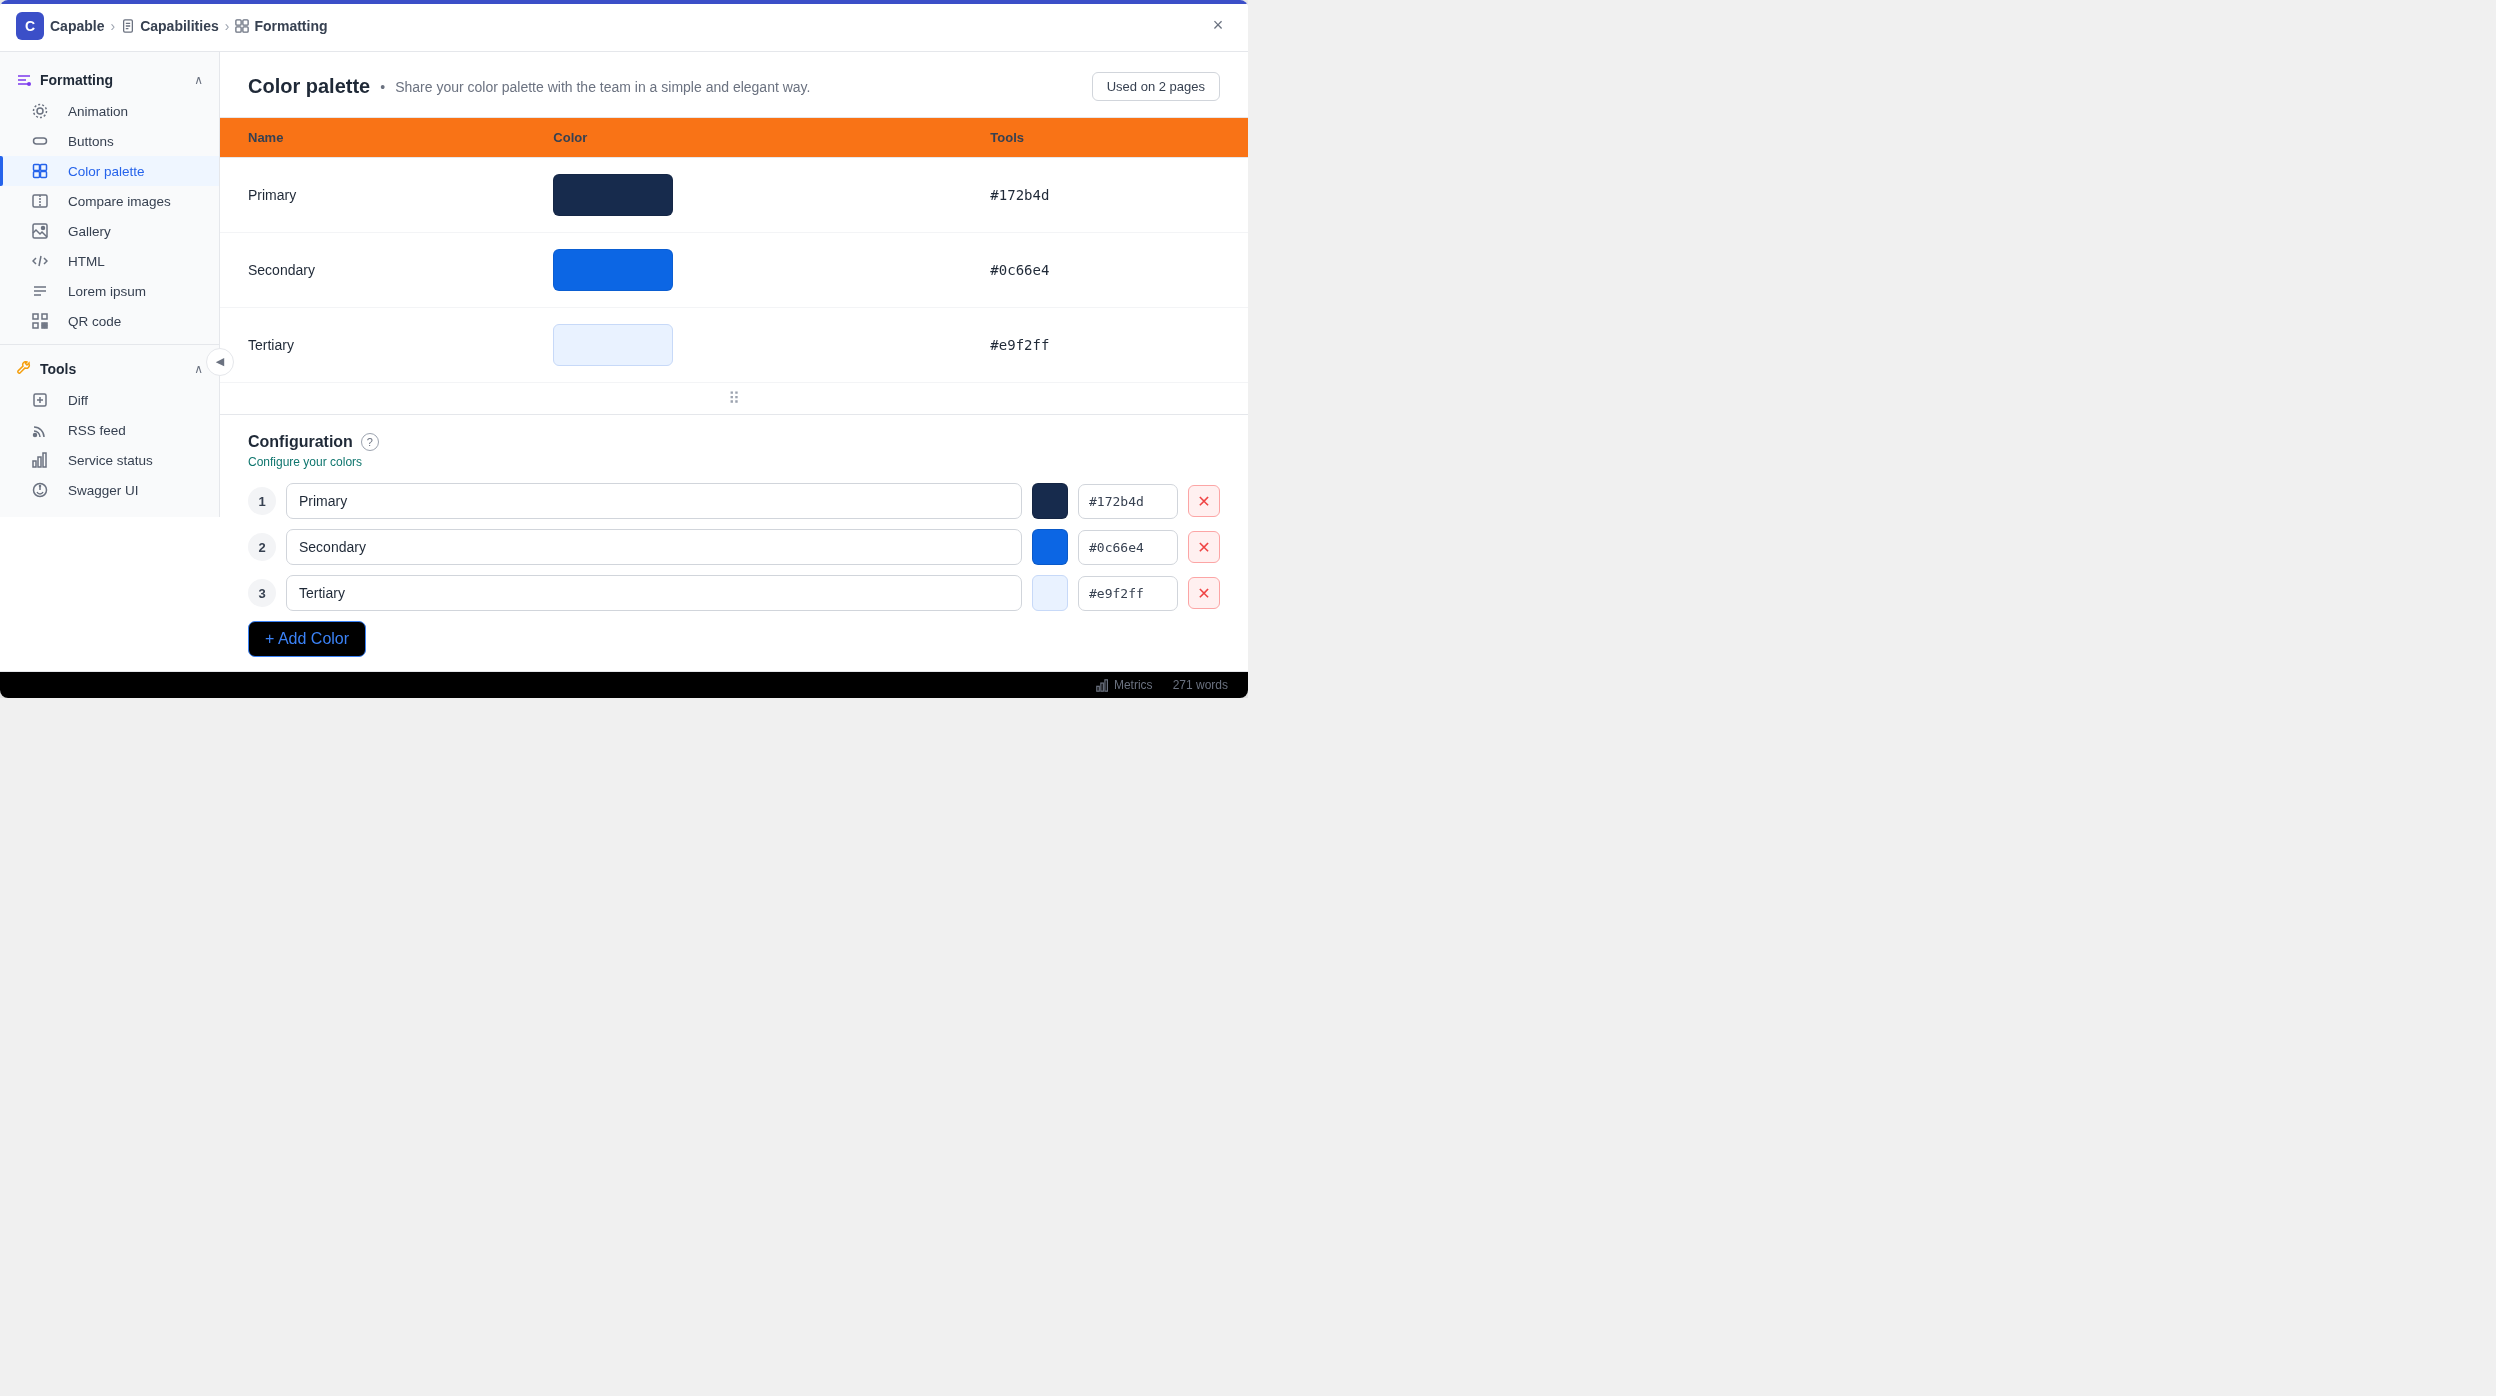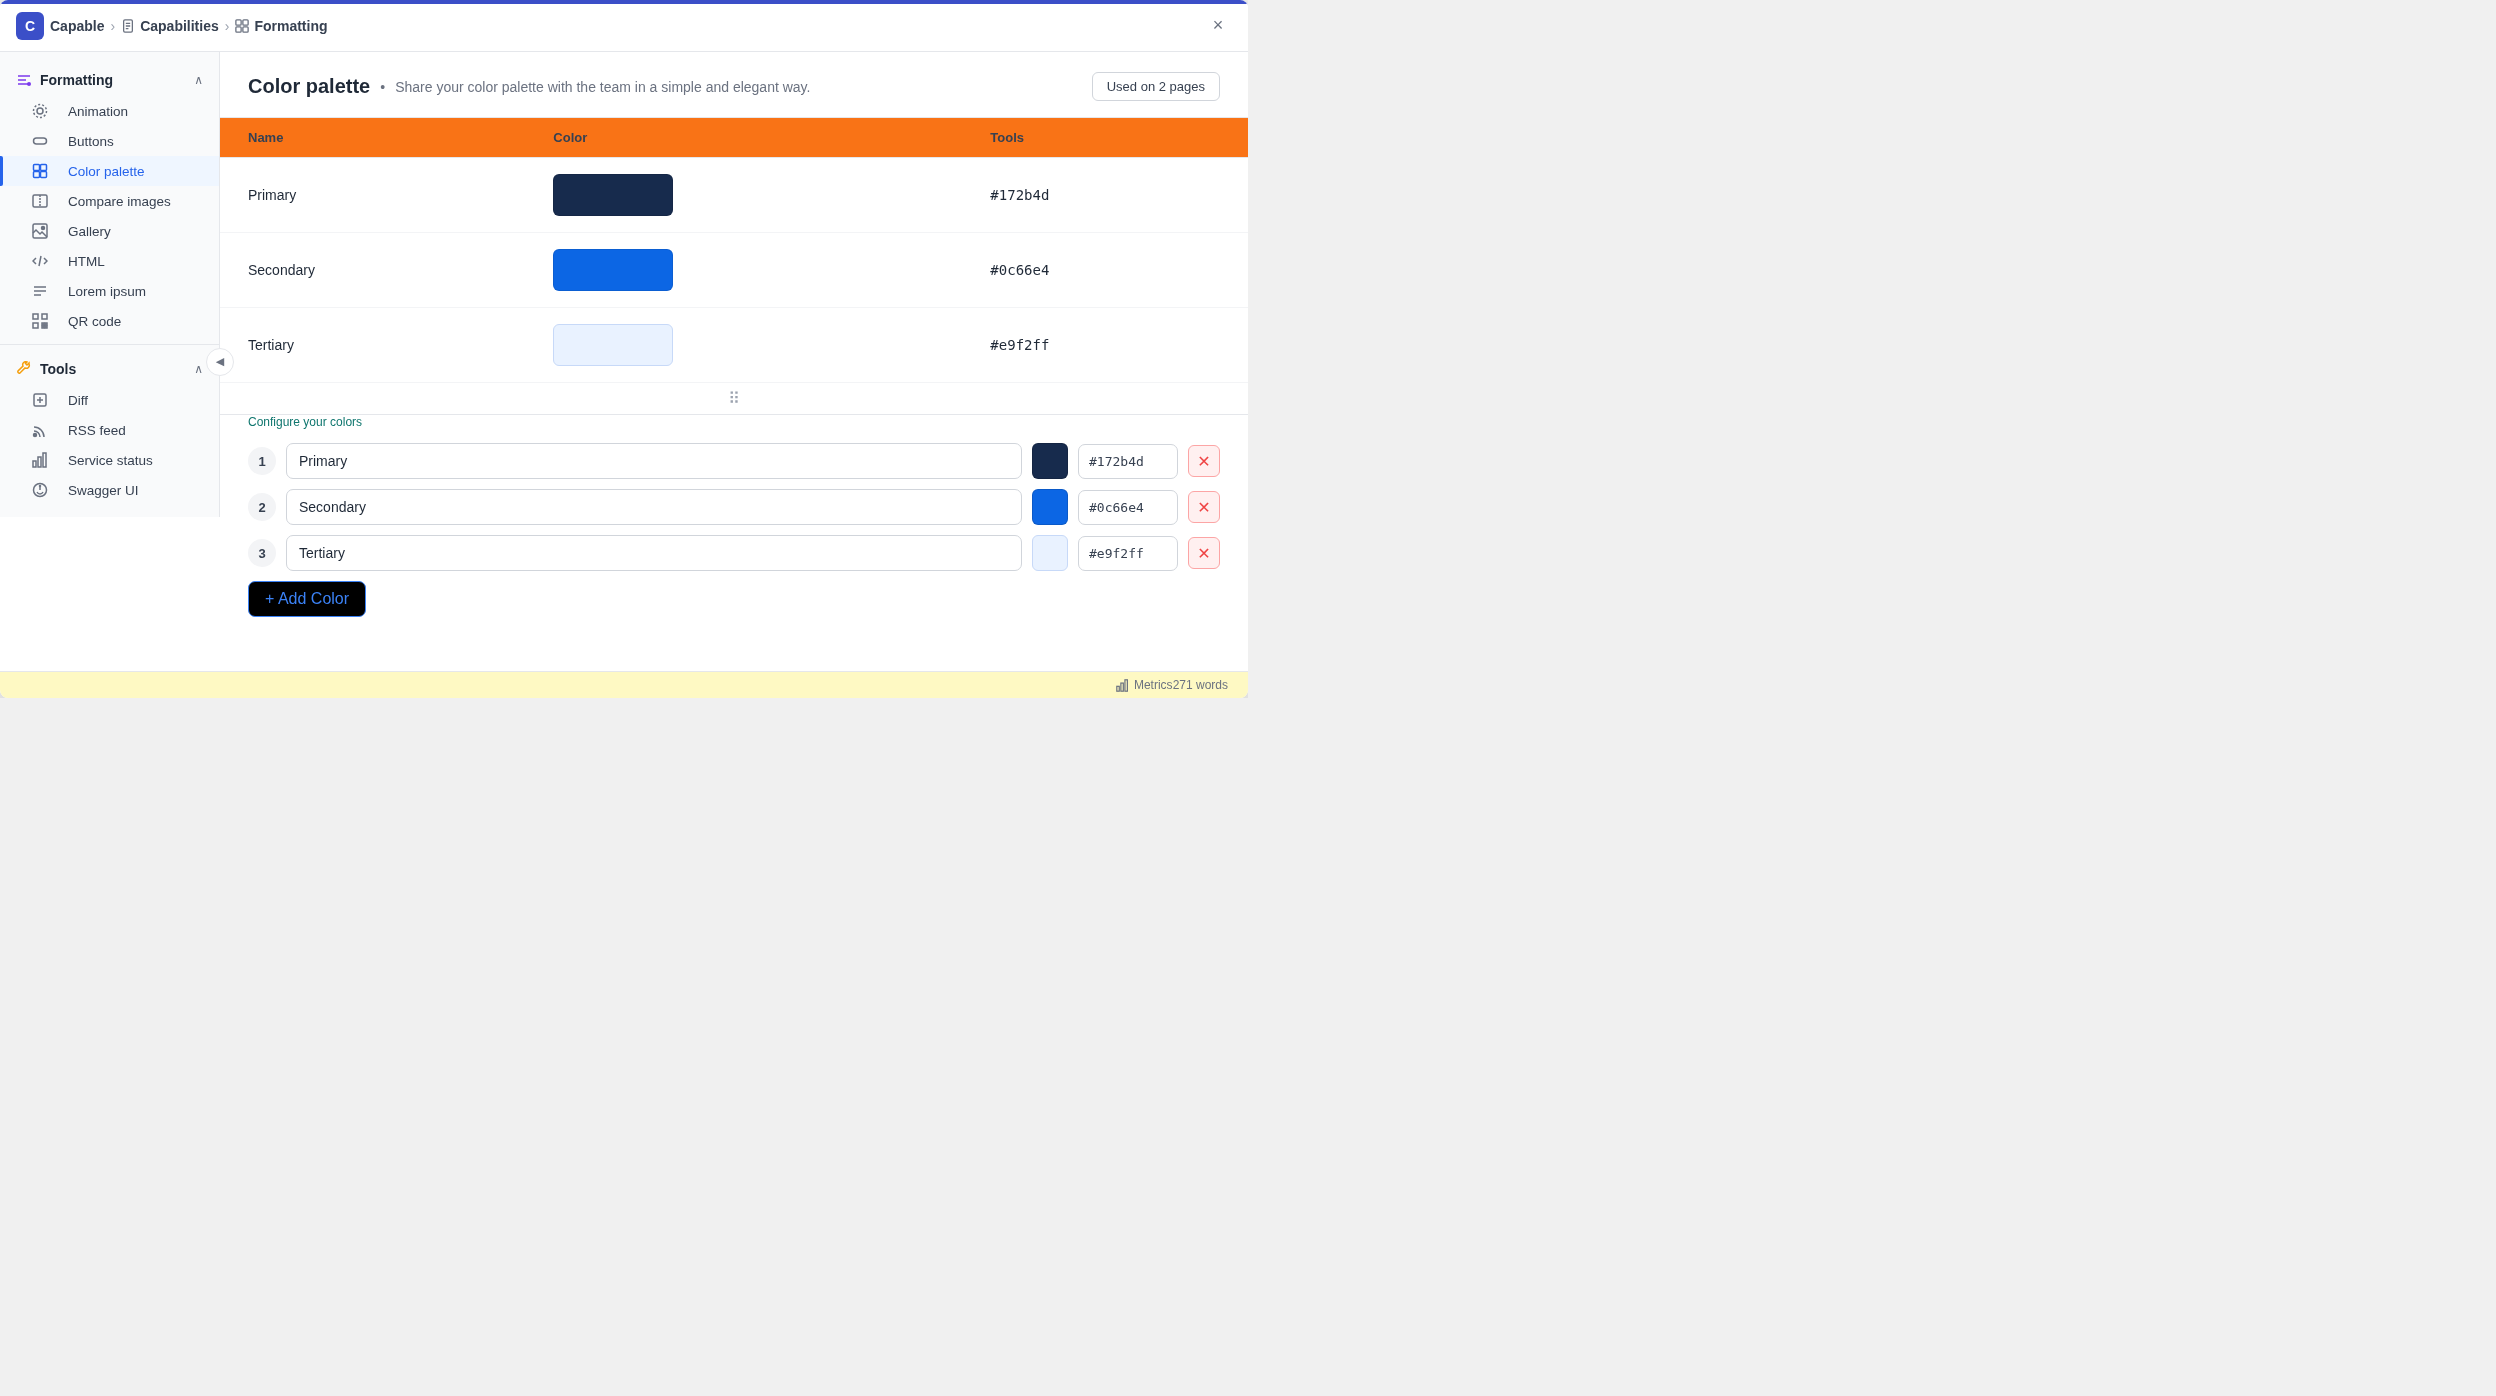--- a/index.html
+++ b/index.html
@@ -316,26 +316,27 @@
       padding: 8px 16px;
       font-size: 16px;
       color: #3b82f6;
       font-weight: 500;
       cursor: pointer;
       margin-top: 6px;
     }
 
     
     .status-bar {
-      background: #fef9c3;
+      background: #000000;
       border-top: 1px solid #e5e7eb;
       padding: 6px 20px;
       display: flex;
       align-items: center;
       justify-content: flex-end;
+      gap: 20px;
       font-size: 12px;
       color: #6b7280;
       flex-shrink: 0;
     }
     .status-item { display: flex; align-items: center; gap: 5px; }
 
     
     .sidebar-wrapper {
       position: relative;
     }
@@ -546,20 +547,24 @@
             <td class="color-code">#e9f2ff</td>
           </tr>
           <tr>
             <td colspan="3" style="padding:6px 28px; text-align:center; border-bottom:1px solid #e5e7eb;">
               <div class="drag-handle">⠿</div>
             </td>
           </tr>
         </tbody>
       </table>
 
+      <div class="section-header">
+        <span class="section-title">Configuration</span>
+        <div class="section-help-icon">?</div>
+      </div>
 
       <div class="colors-section">
         <div class="colors-sublabel">Configure your colors</div>
 
         <div class="color-row">
           <div class="color-row-num">1</div>
           <input class="color-name-input" type="text" value="Primary" style="">
           <div class="color-picker-swatch" style="background:#172b4d;"></div>
           <input class="color-hex-input" type="text" value="#172b4d" style="">
           <div class="color-delete-btn">✕</div>

